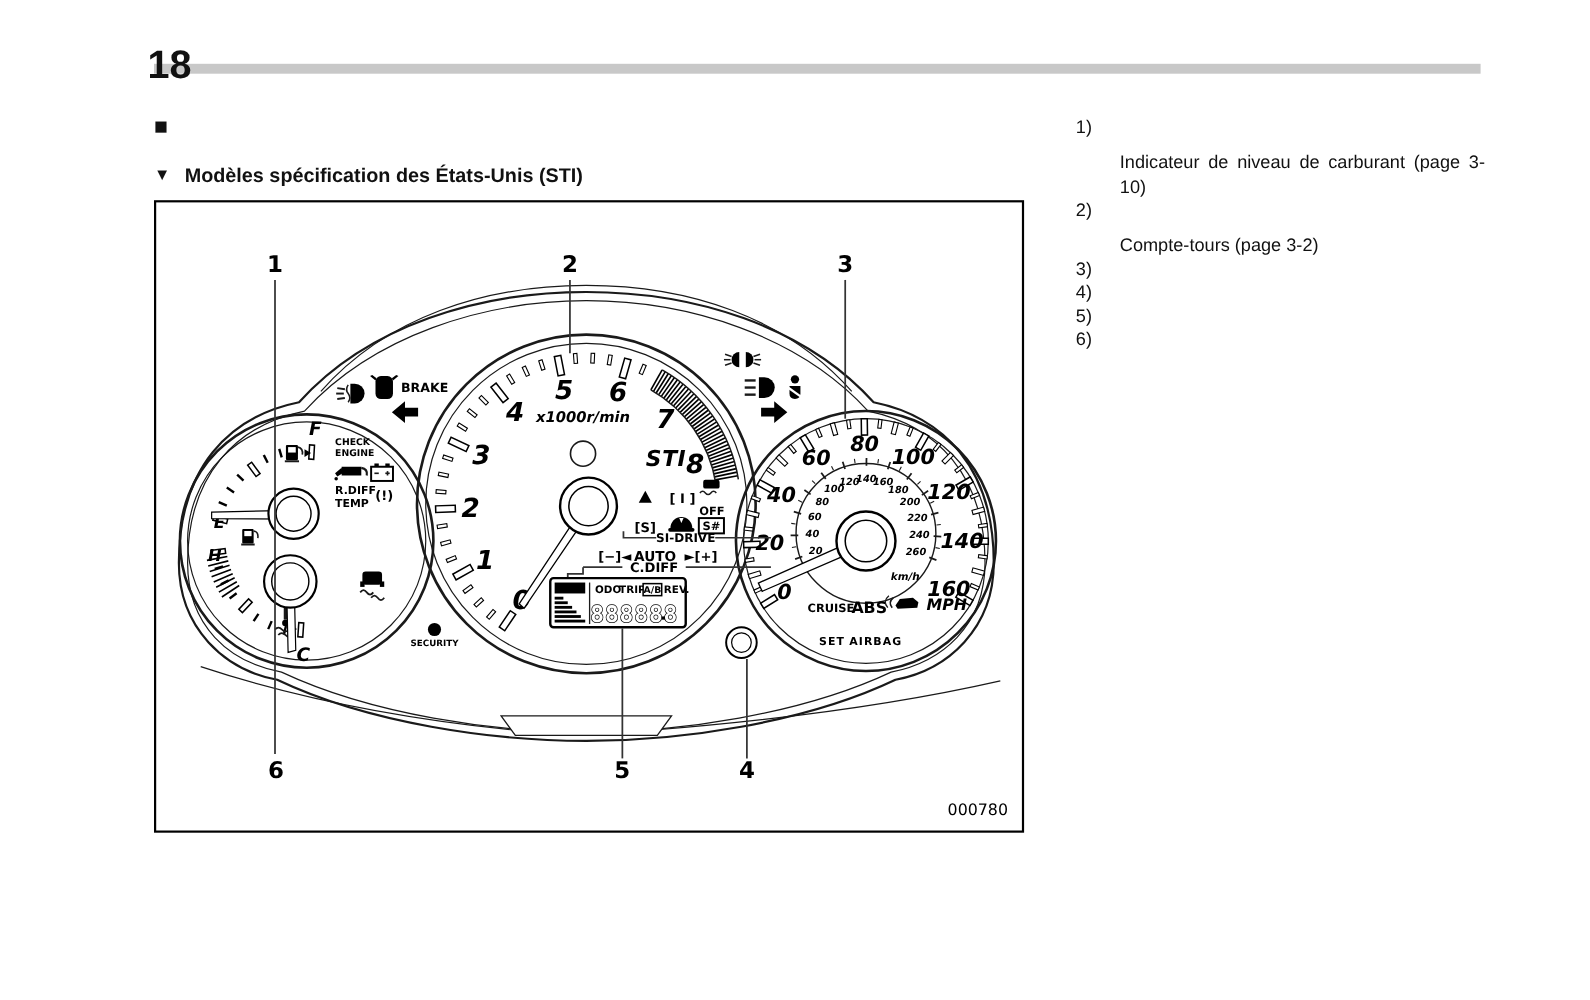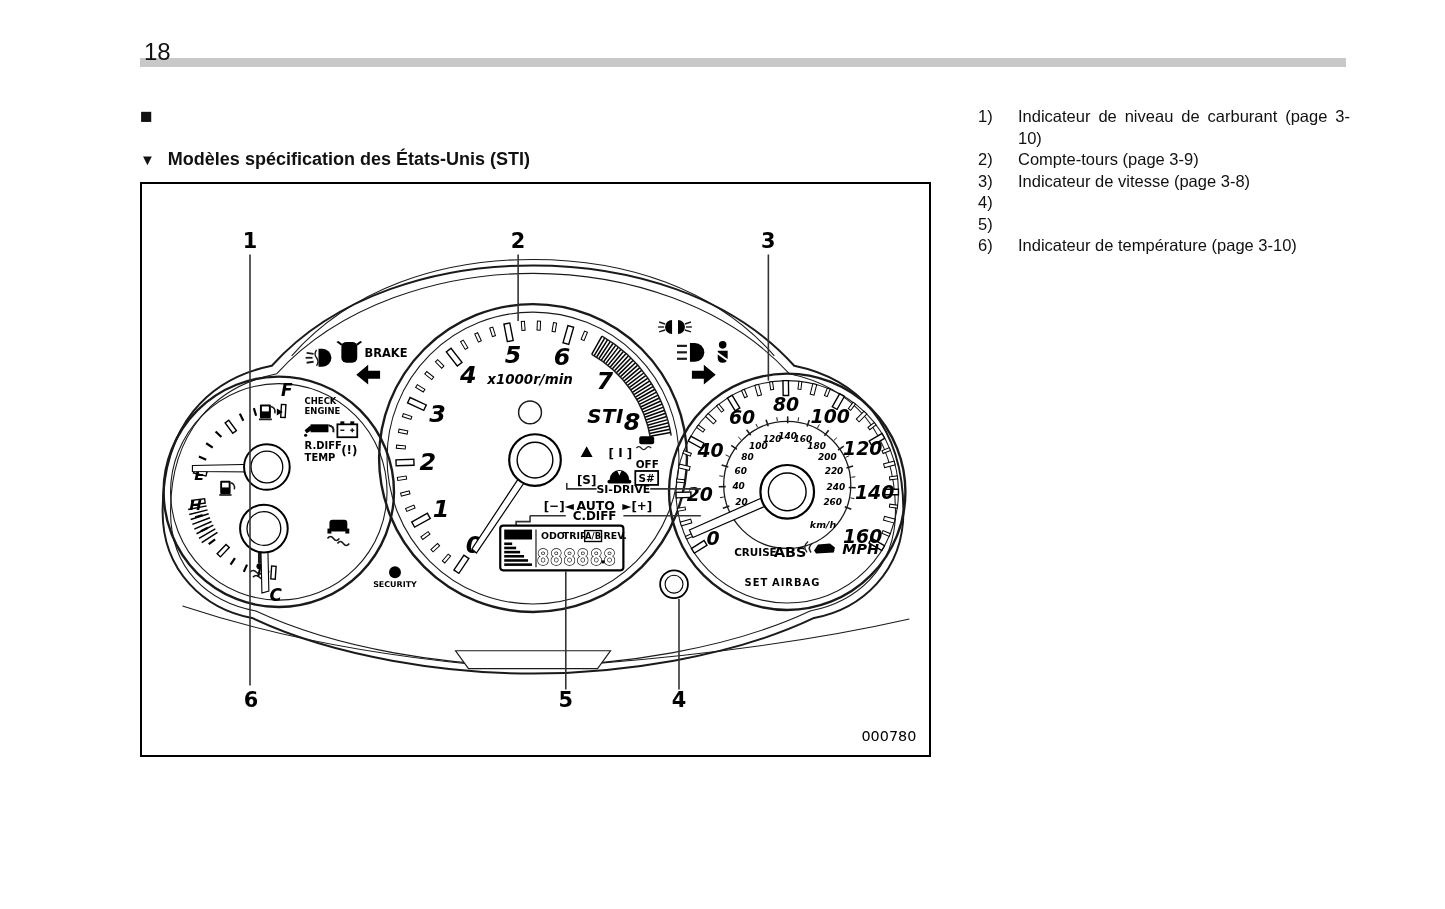--- a/index.html
+++ b/index.html
@@ -1,32 +1,32 @@
 <!DOCTYPE html>
 <html><head>
 <meta charset="utf-8">
 <style>
   html,body{margin:0;padding:0;}
   body{width:1445px;height:909px;background:#fff;position:relative;overflow:hidden;
        font-family:"Liberation Sans","DejaVu Sans",sans-serif;color:#111;}
   .pagebar{position:absolute;left:140px;top:58px;width:1206px;height:9px;background:#c8c8c8;}
-  .pagenum{position:absolute;left:144px;top:38px;font-size:24px;font-weight:normal;z-index:2;}
+  .pagenum{position:absolute;left:134px;top:38px;font-size:36px;font-weight:bold;z-index:2;}
   .h1{position:absolute;left:140px;top:105px;display:flex;align-items:center;gap:13px;
       font-size:23px;font-weight:bold;}
   .h1 .sq{font-size:21px;line-height:1;}
   .h2{position:absolute;left:140px;top:149px;display:flex;align-items:center;gap:13px;
       font-size:18px;font-weight:bold;}
   .h2 .tri{font-size:15px;line-height:1;}
   .figurebox{position:absolute;left:140px;top:182px;width:791px;height:575px;
              border:2px solid #000;box-sizing:border-box;background:#fff;}
   .figurebox svg{display:block;width:787px;height:571px;}
   .legend{position:absolute;left:978px;top:106px;width:372px;font-size:16.5px;line-height:21.5px;}
   .lrow{display:flex;}
   .lnum{width:40px;flex:none;}
-  .ltext{flex:1;text-align:justify;}
+  .ltext{flex:1;text-align:justify;margin-top:32px;}
   
   .ln{stroke:#1a1a1a;fill:none;}
   .t{font-family:"DejaVu Sans","Liberation Sans",sans-serif;fill:#000;}
   .b{font-weight:bold;}
   .i{font-style:italic;}
   .tick-maj{fill:#fff;stroke:#000;stroke-width:1.4;}
   .tick-min{fill:#fff;stroke:#000;stroke-width:1;}
   .tick-sm{fill:#000;stroke:none;}
   .hatch{stroke:#000;stroke-width:1.5;}
   .callout{font-family:"DejaVu Sans",sans-serif;font-weight:bold;font-size:21px;fill:#000;}
@@ -48,35 +48,33 @@
   <span>Modèles spécification des États-Unis (STI)</span>
 </div>
 
 <div class="legend">
   <div class="lrow">
       <span class="lnum">1)</span>
       <span class="ltext">Indicateur de niveau de carburant (page 3-10)</span>
     </div>
   <div class="lrow">
       <span class="lnum">2)</span>
-      <span class="ltext">Compte-tours (page 3-9)</span>
+      <span class="ltext">Compte-tours (page 3-2)</span>
     </div>
   <div class="lrow">
       <span class="lnum">3)</span>
-      <span class="ltext">Indicateur de vitesse (page 3-8)</span>
     </div>
   <div class="lrow">
       <span class="lnum">4)</span>
     </div>
   <div class="lrow">
       <span class="lnum">5)</span>
     </div>
   <div class="lrow">
       <span class="lnum">6)</span>
-      <span class="ltext">Indicateur de température (page 3-10)</span>
     </div>
 </div>
 
 <div class="figurebox">
 <svg id="cluster-svg" viewBox="0 0 791 575">
 
   <g>
     <path class="ln" stroke-width="2" d="M 20 330 C 20 243 66 196 130 183 C 194 112 296 82 393 82 C 490 82 592 112 656 183 C 720 196 766 243 766 330 C 766 390 724 428 676 437 C 592 477 478 493 393 493 C 308 493 194 477 110 437 C 62 428 20 390 20 330 Z"></path>
     <path class="ln" stroke-width="1.1" d="M 28 330 C 28 250 72 204 135 191 C 198 122 299 90 393 90 C 487 90 588 122 651 191 C 714 204 758 250 758 330 C 758 388 718 421 672 430 C 589 469 477 485 393 485 C 309 485 197 469 114 430 C 66 421 28 388 28 330 Z"></path>
     <path class="ln" stroke-width="1.1" d="M 150 173 C 210 105 300 76 393 76 C 486 76 576 105 636 173"></path>

